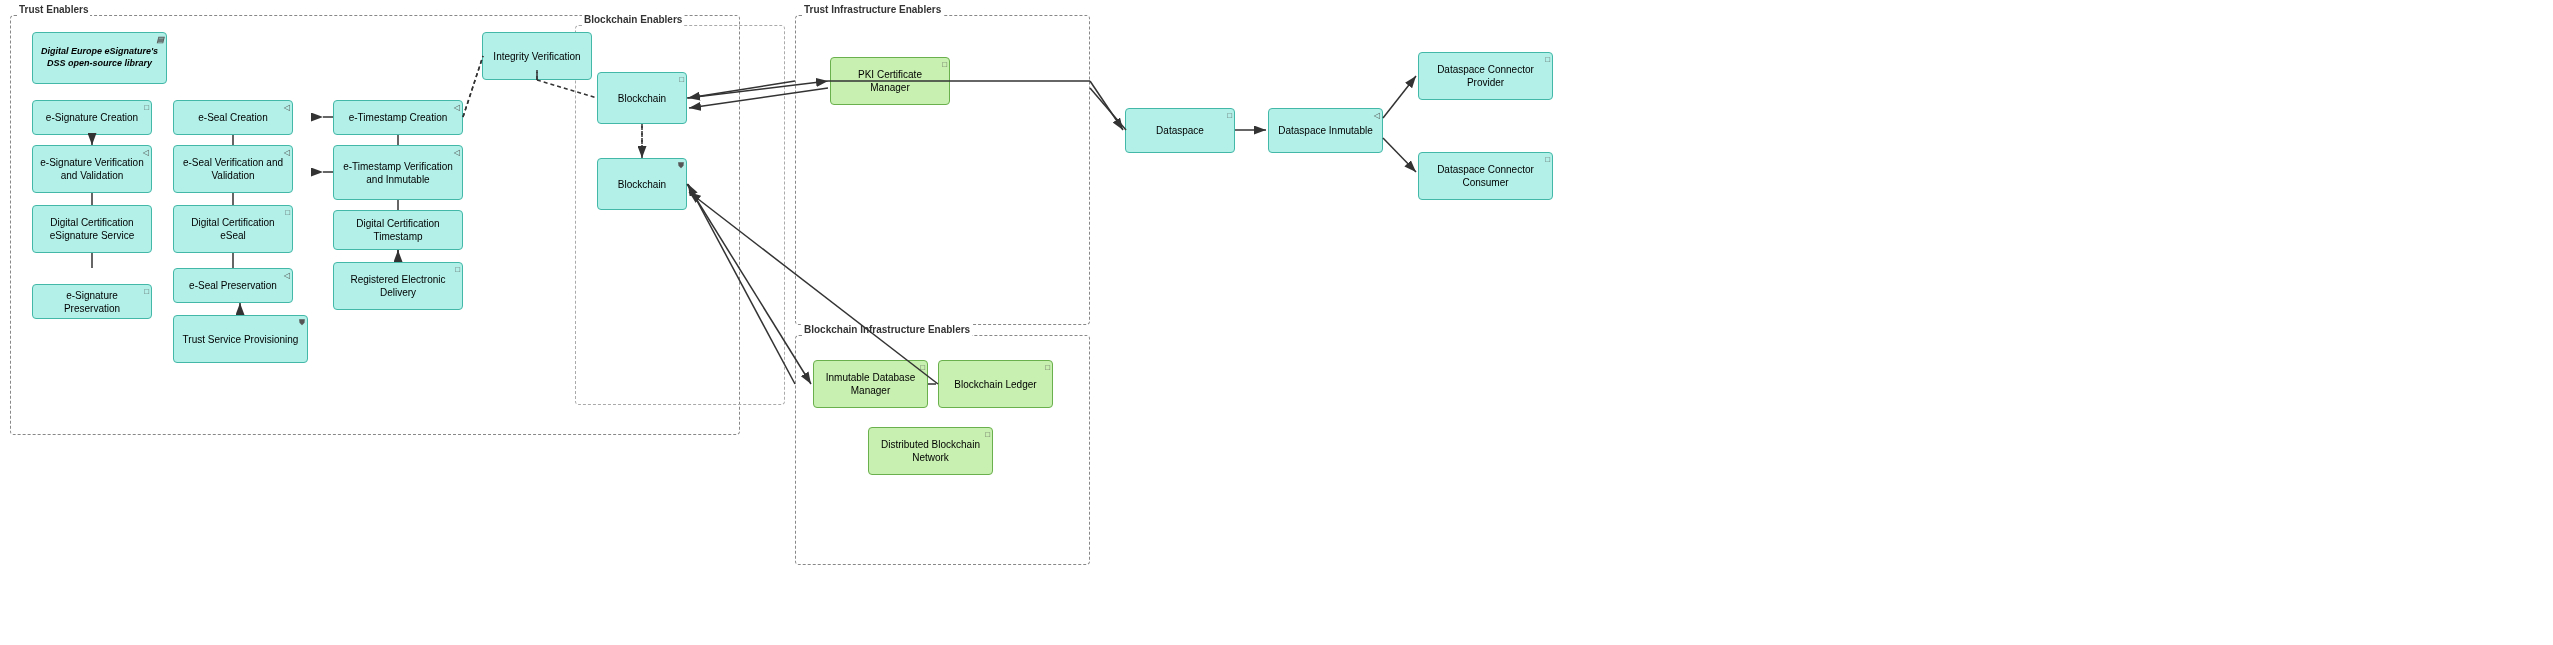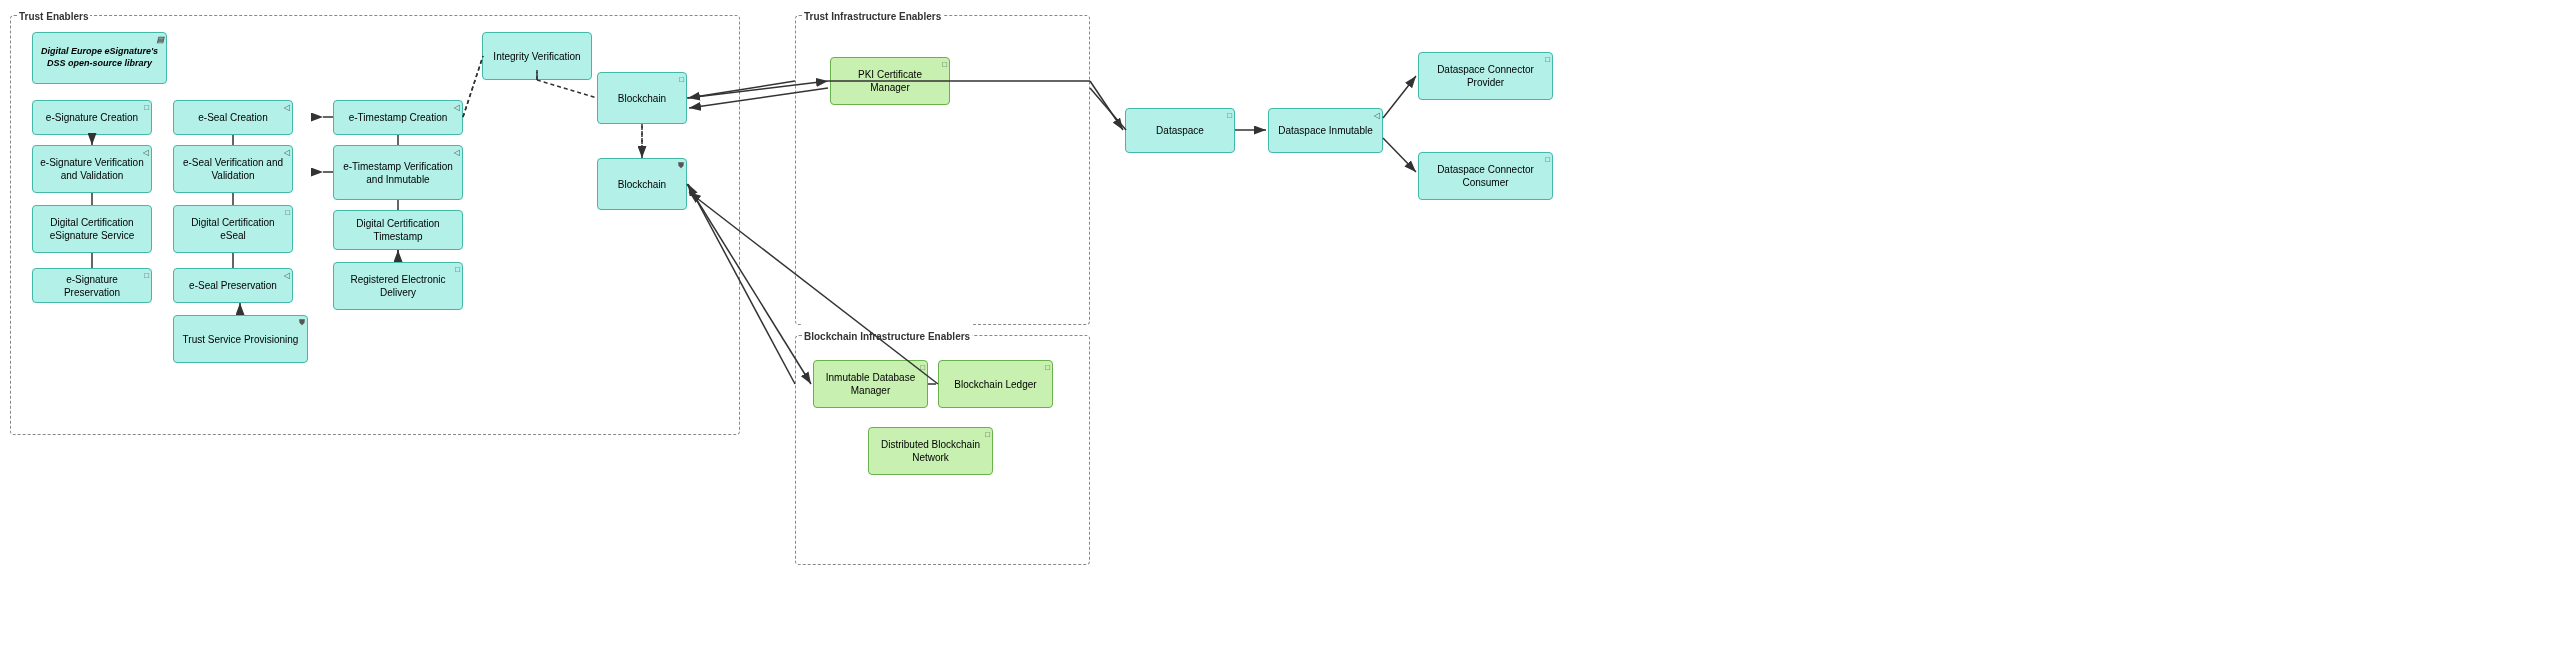--- a/index.html
+++ b/index.html
@@ -26,21 +26,21 @@
       border-radius: 4px;
     }
 
     .group-label {
       position: absolute;
       top: -16px;
       left: 6px;
       font-size: 10px;
       color: #333;
       background: #fff;
-      padding: 11px 2px;
+      padding: 4px 2px;
       font-weight: bold;
     }
 
     
     .node {
       position: absolute;
       background: #b2f0e8;
       border: 1.5px solid #44b8a8;
       border-radius: 4px;
       display: flex;
@@ -88,20 +88,23 @@
   </style>
 </head>
 <body>
 
 <div class="diagram-container">
 
   <div class="group-box" style="left:10px; top:15px; width:730px; height:420px;">
     <span class="group-label">Trust Enablers</span>
   </div>
 
+  <div class="group-box" style="left:575px; top:25px; width:210px; height:380px; border-color:#aaa;">
+    <span class="group-label">Blockchain Enablers</span>
+  </div>
 
   <div class="group-box" style="left:795px; top:15px; width:295px; height:310px;">
     <span class="group-label">Trust Infrastructure Enablers</span>
   </div>
 
   <div class="group-box" style="left:795px; top:335px; width:295px; height:230px;">
     <span class="group-label">Blockchain Infrastructure Enablers</span>
   </div>
 
 
@@ -117,21 +120,21 @@
 
   <div class="node" style="left:32px; top:145px; width:120px; height:48px;">
     <span>e-Signature Verification and Validation</span>
     <span class="node-icon">◁</span>
   </div>
 
   <div class="node" style="left:32px; top:205px; width:120px; height:48px;">
     <span>Digital Certification eSignature Service</span>
   </div>
 
-  <div class="node" style="left:32px; top:268px; width:120px; height:35px;">
+  <div class="node" style="left:32px; top:284px; width:120px; height:35px;">
     <span>e-Signature Preservation</span>
     <span class="node-icon">□</span>
   </div>
 
   <div class="node" style="left:173px; top:100px; width:120px; height:35px;">
     <span>e-Seal Creation</span>
     <span class="node-icon">◁</span>
   </div>
 
   <div class="node" style="left:173px; top:145px; width:120px; height:48px;">

